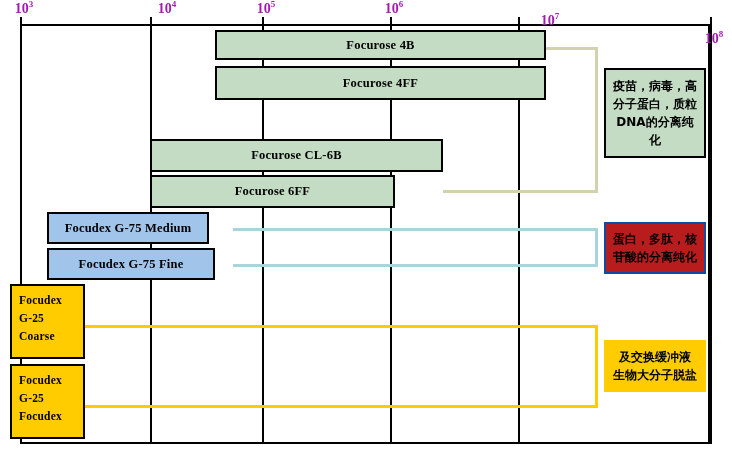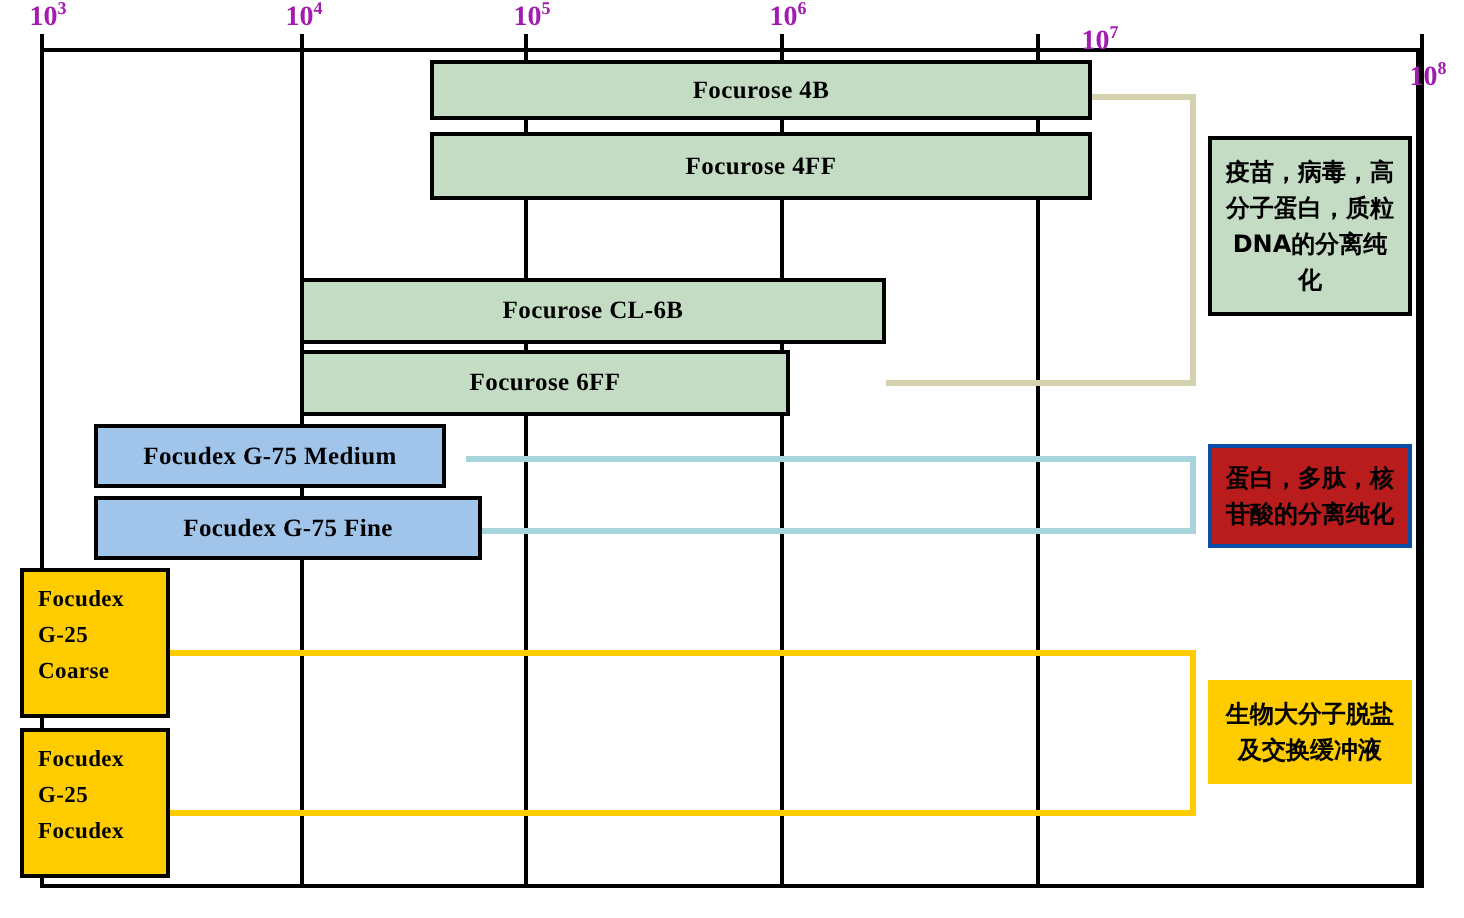--- a/index.html
+++ b/index.html
@@ -60,21 +60,21 @@
   <div class="gridline" style="left:710px;"></div>
 
   <div class="tick" style="left:20px;"></div>
   <div class="tick" style="left:150px;"></div>
   <div class="tick" style="left:262px;"></div>
   <div class="tick" style="left:390px;"></div>
   <div class="tick" style="left:518px;"></div>
   <div class="tick" style="left:710px;"></div>
 
   <div class="axis-label" style="left:24px;"><span>10</span><sup>3</sup></div>
-  <div class="axis-label" style="left:152px;"><span>10</span><sup>4</sup></div>
+  <div class="axis-label" style="left:167px;"><span>10</span><sup>4</sup></div>
   <div class="axis-label" style="left:266px;"><span>10</span><sup>5</sup></div>
   <div class="axis-label" style="left:394px;"><span>10</span><sup>6</sup></div>
   <div class="axis-label" style="left:550px;margin-top:12px;"><span>10</span><sup>7</sup></div>
   <div class="axis-label" style="left:714px;margin-top:30px;"><span>10</span><sup>8</sup></div>
 
   <div class="conn h tan" style="left:546px;top:47px;width:52px;"></div>
   <div class="conn v tan-v" style="left:595px;top:47px;height:144px;"></div>
   <div class="conn h tan" style="left:443px;top:190px;width:155px;"></div>
 
   <div class="conn h cyan" style="left:233px;top:228px;width:365px;"></div>
@@ -95,25 +95,25 @@
 
 
   <div class="bar green" style="left:150px;top:139px;width:293px;height:33px;">
     <span>Focurose CL-6B</span>
   </div>
 
   <div class="bar green" style="left:150px;top:175px;width:245px;height:33px;">
     <span>Focurose 6FF</span>
   </div>
 
-  <div class="bar blue" style="left:47px;top:212px;width:176px;height:32px;">
+  <div class="bar blue" style="left:47px;top:212px;width:162px;height:32px;">
     <span>Focudex G-75 Medium</span>
   </div>
 
-  <div class="bar blue" style="left:47px;top:248px;width:194px;height:32px;">
+  <div class="bar blue" style="left:47px;top:248px;width:168px;height:32px;">
     <span>Focudex G-75 Fine</span>
   </div>
 
   <div class="bar yellow" style="left:10px;top:284px;width:75px;height:75px;">
     <div>Focudex</div>
     <div>G-25</div>
     <div>Coarse</div>
   </div>
 
   <div class="bar yellow" style="left:10px;top:364px;width:75px;height:75px;">
@@ -132,18 +132,18 @@
 
   <div class="callout blue" style="left:604px;top:222px;width:102px;height:52px;">
     <div>
       <div>蛋白，多肽，核</div>
       <div>苷酸的分离纯化</div>
     </div>
   </div>
 
   <div class="callout yellow" style="left:604px;top:340px;width:102px;height:52px;">
     <div>
+      <div>及交换缓冲液</div>
       <div>生物大分子脱盐</div>
-      <div>及交换缓冲液</div>
     </div>
   </div>
 
 </div>
 
 </body></html>

